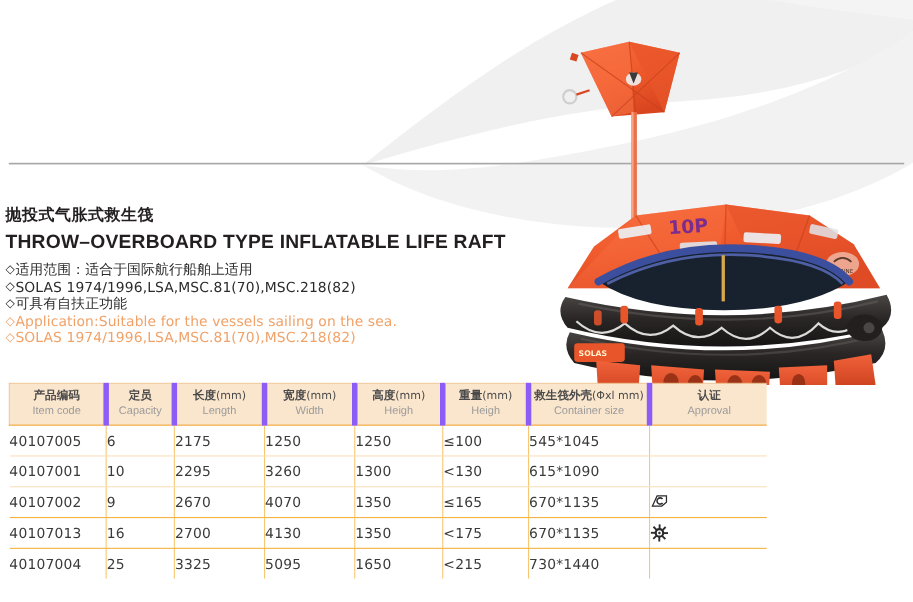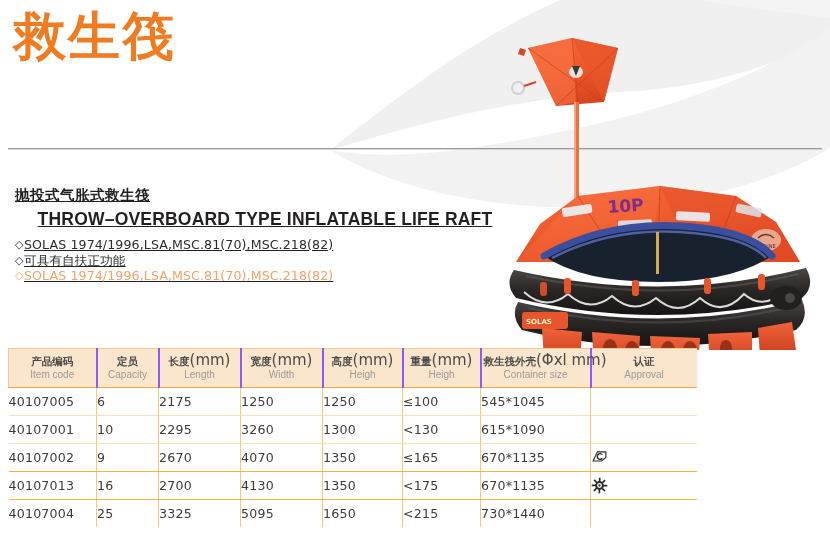--- a/index.html
+++ b/index.html
@@ -60,43 +60,41 @@
     top: 148px;
     width: 814px;
     height: 0;
     border-top: 1px solid #9a9a9a;
     border-bottom: 1px solid #d7d7d7;
   }
 
   
   #spec-block {
     position: absolute;
-    left: 15px;
+    left: 5px;
     top: 186px;
     width: 500px;
-    text-decoration: underline;
   }
   .subtitle-cn {
     font-family: "DejaVu Sans", sans-serif;
     font-size: 14.5px;
     font-weight: 700;
     letter-spacing: .5px;
     color: #231f20;
     margin: 0;
     white-space: nowrap;
   }
   .subtitle-en {
     font-family: "Liberation Sans", sans-serif;
     font-size: 17.5px;
     font-weight: 700;
     letter-spacing: .2px;
     color: #231f20;
     margin: 4px 0 0 0;
     white-space: nowrap;
-    text-align: center;
   }
   .spec-list {
     list-style: none;
     margin: 7px 0 0 0;
     padding: 0;
   }
   .spec-list li {
     font-size: 12.6px;
     line-height: 15.6px;
     letter-spacing: .1px;
@@ -139,41 +137,41 @@
   table#spec-table col.c-cap    { width: 62px; }
   table#spec-table col.c-len    { width: 82px; }
   table#spec-table col.c-wid    { width: 82px; }
   table#spec-table col.c-hei    { width: 80px; }
   table#spec-table col.c-wei    { width: 78px; }
   table#spec-table col.c-con    { width: 110px; }
   table#spec-table col.c-app    { width: 106px; }
 
   #spec-table thead th {
     background: #fae5cd;
-    border-right: 2px solid #8b5cf6;
+    border-right: 5px solid #8b5cf6;
     border-top: 1px solid #f0c99a;
     border-bottom: 1px solid #f2a93c;
     padding: 5px 2px 6px 2px;
     text-align: center;
     font-weight: 400;
     vertical-align: middle;
   }
   #spec-table thead th:last-child { border-right: none; }
   #spec-table thead th:first-child { border-left: 1px solid #f0c99a; }
 
   .th-cn {
     display: block;
     font-family: "DejaVu Sans", sans-serif;
     font-size: 10.5px;
     font-weight: 700;
     color: #4a4a4a;
     line-height: 13px;
     white-space: nowrap;
   }
-  .th-cn .unit { font-weight: 400; font-size: 15px; margin-top: 41px; }
+  .th-cn .unit { font-weight: 400; font-size: 10px; margin-top: 41px; }
   .th-en {
     display: block;
     font-family: "Liberation Sans", sans-serif;
     font-size: 10px;
     color: #9b9b9b;
     line-height: 13px;
     white-space: nowrap;
   }
 
   #spec-table tbody td {
@@ -204,21 +202,20 @@
 <body>
 
 <svg id="bg-layer" viewBox="0 0 830 547" preserveAspectRatio="none">
   <rect x="0" y="0" width="830" height="547" fill="#ffffff"></rect>
   <path d="M830,0 L560,0 C470,40 400,95 330,150 C430,120 520,98 620,92 C700,88 770,70 830,36 Z" fill="#efefef" opacity="0.95"></path>
   <path d="M830,28 C760,78 660,112 560,132 C470,150 400,162 330,150 C420,205 560,218 680,200 C740,190 790,172 830,148 Z" fill="#f1f1f1" opacity="0.95"></path>
   <path d="M700,0 L830,0 L830,18 C780,12 735,6 700,0 Z" fill="#f4f4f4"></path>
 </svg>
 
 <div id="title-block">
-  <div id="title-cn">救生筏</div>
 </div>
 
 <div id="header-divider"></div>
 
 <svg id="product-image" viewBox="0 0 330 340">
   <defs>
     <linearGradient id="gCanopy" x1="0" y1="0" x2="1" y2="1">
       <stop offset="0%" stop-color="#f4seven"></stop>
     </linearGradient>
     <linearGradient id="gTopCanopy" x1="0" y1="0" x2="0.6" y2="1">
@@ -325,22 +322,24 @@
       <ellipse cx="190" cy="340" rx="7" ry="9"></ellipse>
       <ellipse cx="226" cy="338" rx="6" ry="8"></ellipse>
     </g>
   </g>
 </svg>
 
 <div id="spec-block">
   <div class="subtitle-cn">抛投式气胀式救生筏</div>
   <div class="subtitle-en">THROW–OVERBOARD TYPE INFLATABLE LIFE RAFT</div>
   <ul class="spec-list" id="spec-list">
+      <li class="dark"><span class="bullet">◇</span><span>适用范围：适合于国际航行船舶上适用</span></li>
       <li class="dark"><span class="bullet">◇</span><span>SOLAS 1974/1996,LSA,MSC.81(70),MSC.218(82)</span></li>
       <li class="dark"><span class="bullet">◇</span><span>可具有自扶正功能</span></li>
+      <li class="accent"><span class="bullet">◇</span><span>Application:Suitable for the vessels sailing on the sea.</span></li>
       <li class="accent"><span class="bullet">◇</span><span>SOLAS 1974/1996,LSA,MSC.81(70),MSC.218(82)</span></li>
     </ul>
 </div>
 
 <div id="spec-table-wrap">
   <table id="spec-table">
     <colgroup>
       <col class="c-code">
         <col class="c-cap">
         <col class="c-len">

